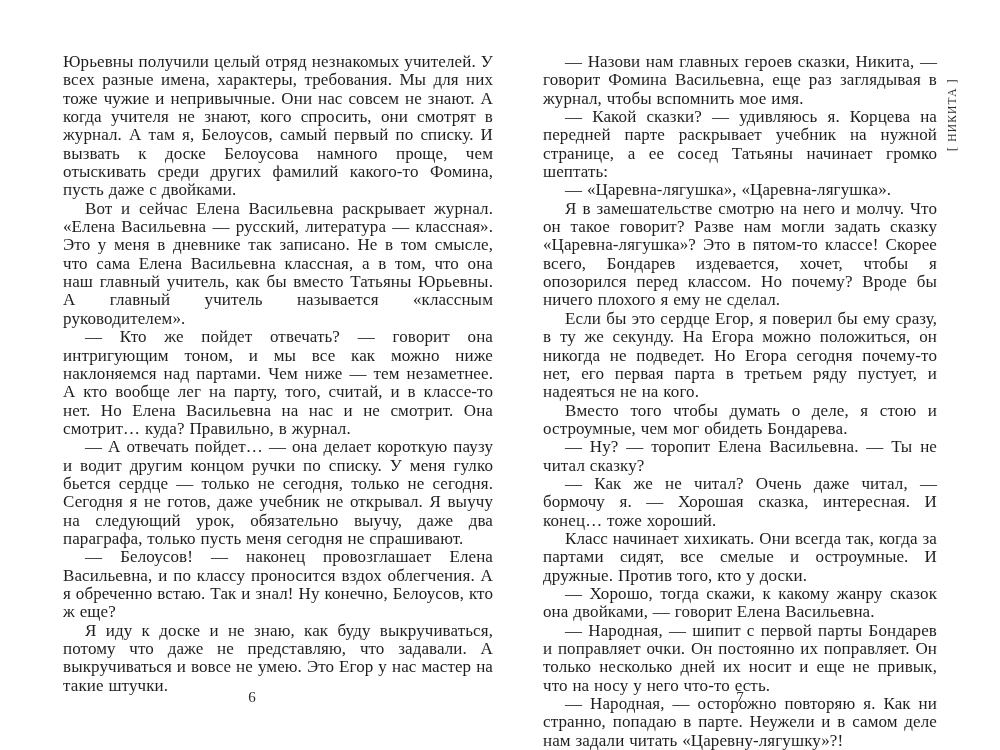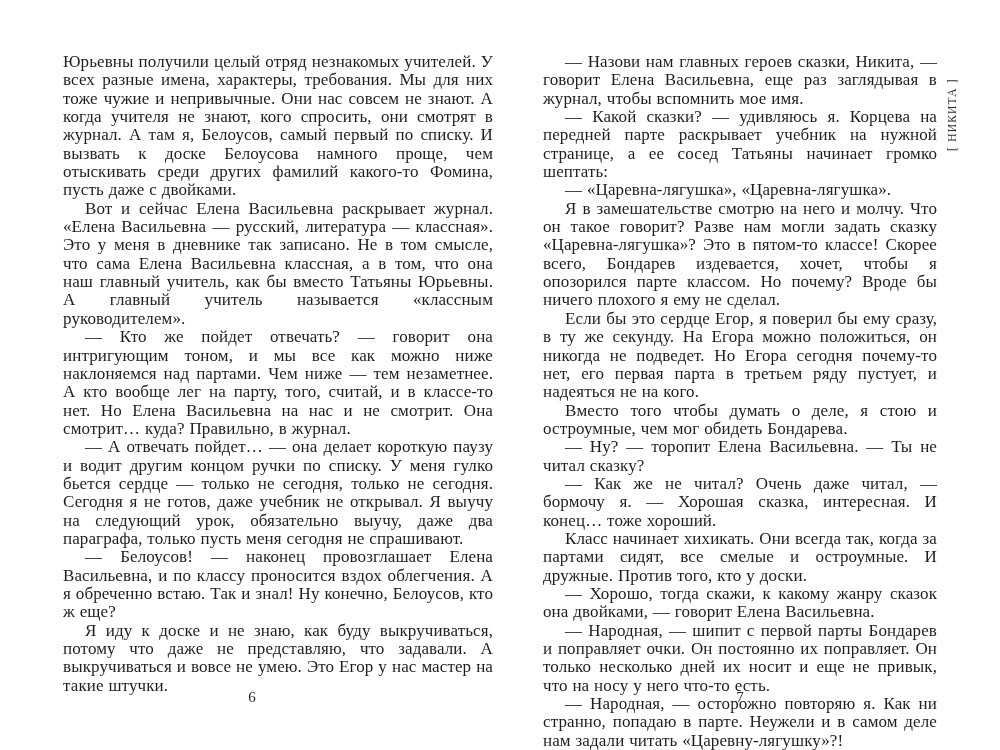--- a/index.html
+++ b/index.html
@@ -74,24 +74,24 @@
         <p class="para indent">— Кто же пойдет отвечать? — говорит она интригующим тоном, и мы все как можно ниже наклоняемся над партами. Чем ниже — тем незаметнее. А кто вообще лег на парту, того, считай, и в классе-то нет. Но Елена Васильевна на нас и не смотрит. Она смотрит… куда? Правильно, в журнал.</p>
         <p class="para indent">— А отвечать пойдет… — она делает короткую паузу и водит другим концом ручки по списку. У меня гулко бьется сердце — только не сегодня, только не сегодня. Сегодня я не готов, даже учебник не открывал. Я выучу на следующий урок, обязательно выучу, даже два параграфа, только пусть меня сегодня не спрашивают.</p>
         <p class="para indent">— Белоусов! — наконец провозглашает Елена Васильевна, и по классу проносится вздох облегчения. А я обреченно встаю. Так и знал! Ну конечно, Белоусов, кто ж еще?</p>
         <p class="para indent">Я иду к доске и не знаю, как буду выкручиваться, потому что даже не представляю, что задавали. А выкручиваться и вовсе не умею. Это Егор у нас мастер на такие штучки.</p>
       </div>
     <div class="page-number pn-left">6</div>
   </div>
 
   <div class="page page-right">
     <div class="text-block">
-        <p class="para indent">— Назови нам главных героев сказки, Никита, — говорит Елена Васильевна, еще раз заглядывая в журнал, чтобы вспомнить мое имя.</p>
+        <p class="para indent">— Назови нам главных героев сказки, Никита, — говорит Фомина Васильевна, еще раз заглядывая в журнал, чтобы вспомнить мое имя.</p>
         <p class="para indent">— Какой сказки? — удивляюсь я. Корцева на передней парте раскрывает учебник на нужной странице, а ее сосед Татьяны начинает громко шептать:</p>
         <p class="para indent">— «Царевна-лягушка», «Царевна-лягушка».</p>
-        <p class="para indent">Я в замешательстве смотрю на него и молчу. Что он такое говорит? Разве нам могли задать сказку «Царевна-лягушка»? Это в пятом-то классе! Скорее всего, Бондарев издевается, хочет, чтобы я опозорился парте классом. Но почему? Вроде бы ничего плохого я ему не сделал.</p>
+        <p class="para indent">Я в замешательстве смотрю на него и молчу. Что он такое говорит? Разве нам могли задать сказку «Царевна-лягушка»? Это в пятом-то классе! Скорее всего, Бондарев издевается, хочет, чтобы я опозорился перед классом. Но почему? Вроде бы ничего плохого я ему не сделал.</p>
         <p class="para indent">Если бы это сердце Егор, я поверил бы ему сразу, в ту же секунду. На Егора можно положиться, он никогда не подведет. Но Егора сегодня почему-то нет, его первая парта в третьем ряду пустует, и надеяться не на кого.</p>
         <p class="para indent">Вместо того чтобы думать о деле, я стою и остроумные, чем мог обидеть Бондарева.</p>
         <p class="para indent">— Ну? — торопит Елена Васильевна. — Ты не читал сказку?</p>
         <p class="para indent">— Как же не читал? Очень даже читал, — бормочу я. — Хорошая сказка, интересная. И конец… тоже хороший.</p>
         <p class="para indent">Класс начинает хихикать. Они всегда так, когда за партами сидят, все смелые и остроумные. И дружные. Против того, кто у доски.</p>
         <p class="para indent">— Хорошо, тогда скажи, к какому жанру сказок она двойками, — говорит Елена Васильевна.</p>
         <p class="para indent">— Народная, — шипит с первой парты Бондарев и поправляет очки. Он постоянно их поправляет. Он только несколько дней их носит и еще не привык, что на носу у него что-то есть.</p>
         <p class="para indent">— Народная, — осторожно повторяю я. Как ни странно, попадаю в парте. Неужели и в самом деле нам задали читать «Царевну-лягушку»?!</p>
       </div>
     <div class="page-number pn-right">7</div>

